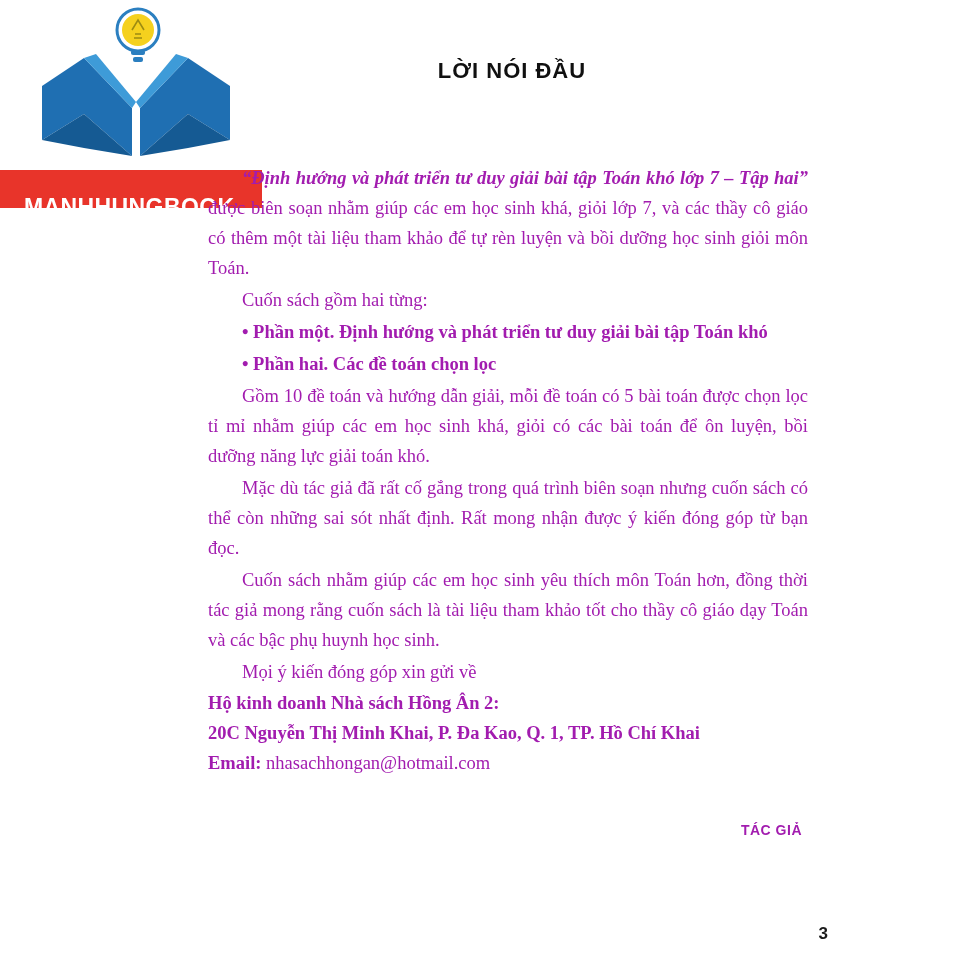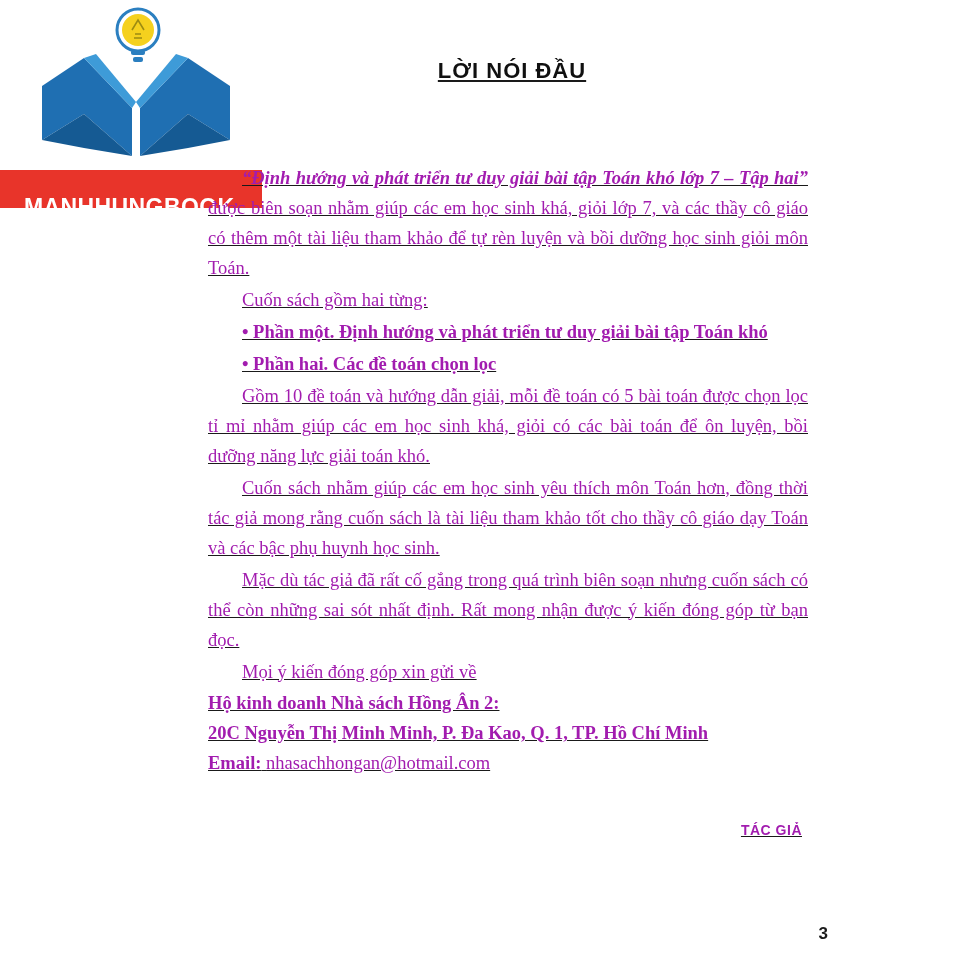--- a/index.html
+++ b/index.html
@@ -61,21 +61,20 @@
   }
   .wm-bar-text .b2 { color: #ffffff; }
 
   
   .page {
     position: absolute;
     left: 208px;
     top: 0;
     width: 600px;
     height: 980px;
-    text-decoration: underline;
   }
 
   .doc-title {
     text-align: center;
     font-family: "Liberation Sans", sans-serif;
     font-weight: bold;
     font-size: 22px;
     letter-spacing: 1px;
     color: #101010;
     margin-top: 58px;
@@ -169,29 +168,29 @@
 
     <p>Cuốn sách gồm hai từng:</p>
 
     <p class="bullet">• Phần một. Định hướng và phát triển tư duy giải bài tập Toán khó</p>
 
 
     <p class="bullet">• Phần hai. Các đề toán chọn lọc</p>
 
     <p>Gồm 10 đề toán và hướng dẫn giải, mỗi đề toán có 5 bài toán được chọn lọc tỉ mỉ nhằm giúp các em học sinh khá, giỏi có các bài toán để ôn luyện, bồi dưỡng năng lực giải toán khó.</p>
 
+    <p>Mặc dù tác giả đã rất cố gắng trong quá trình biên soạn nhưng cuốn sách có thể còn những sai sót nhất định. Rất mong nhận được ý kiến đóng góp từ bạn đọc.</p>
+
     <p>Cuốn sách nhằm giúp các em học sinh yêu thích môn Toán hơn, đồng thời tác giả mong rằng cuốn sách là tài liệu tham khảo tốt cho thầy cô giáo dạy Toán và các bậc phụ huynh học sinh.</p>
-
-    <p>Mặc dù tác giả đã rất cố gắng trong quá trình biên soạn nhưng cuốn sách có thể còn những sai sót nhất định. Rất mong nhận được ý kiến đóng góp từ bạn đọc.</p>
 
     <p>Mọi ý kiến đóng góp xin gửi về</p>
 
     <div class="addr-block">
       <p class="line">Hộ kinh doanh Nhà sách Hồng Ân 2:</p>
-      <p class="line">20C Nguyễn Thị Minh Minh, P. Đa Kao, Q. 1, TP. Hồ Chí Minh</p>
+      <p class="line">20C Nguyễn Thị Minh Khai, P. Đa Kao, Q. 1, TP. Hồ Chí Khai</p>
       <p class="email-line"><span class="label">Email:</span> <span>nhasachhongan@hotmail.com</span></p>
     </div>
 
 
     <div class="author">TÁC GIẢ</div>
   </div>
 
   <div class="page-number">3</div>
 </div>
 

